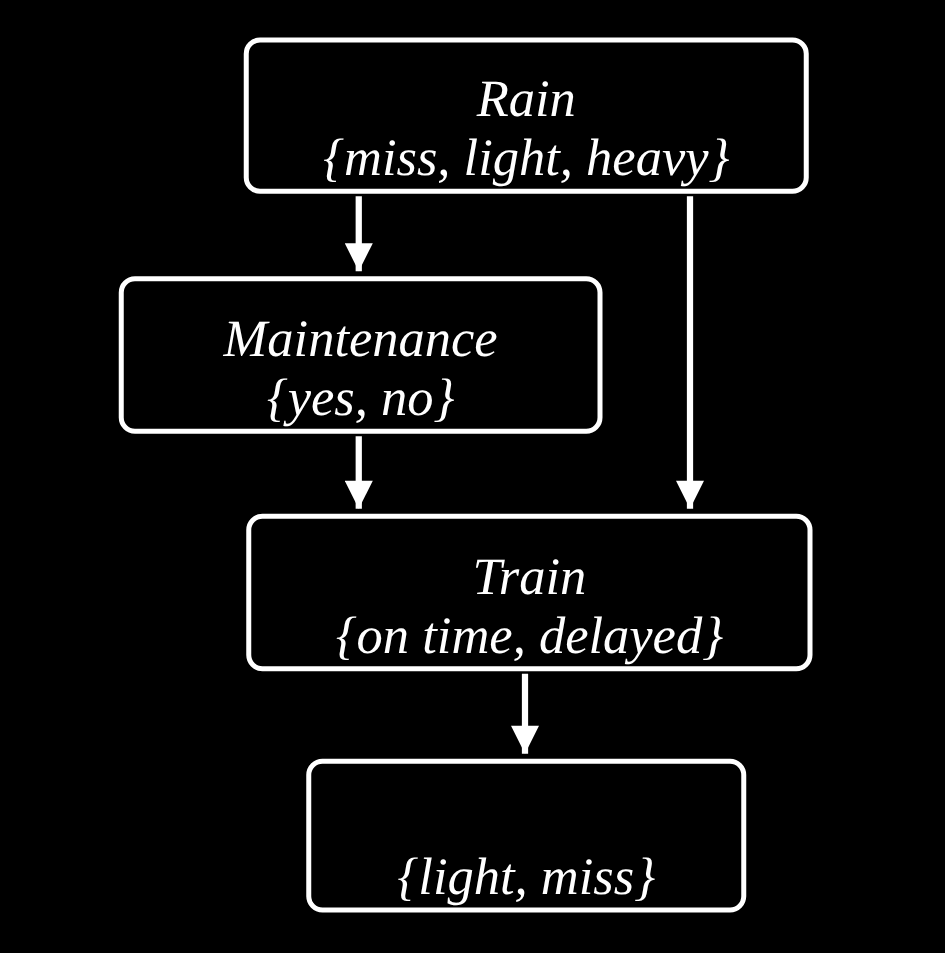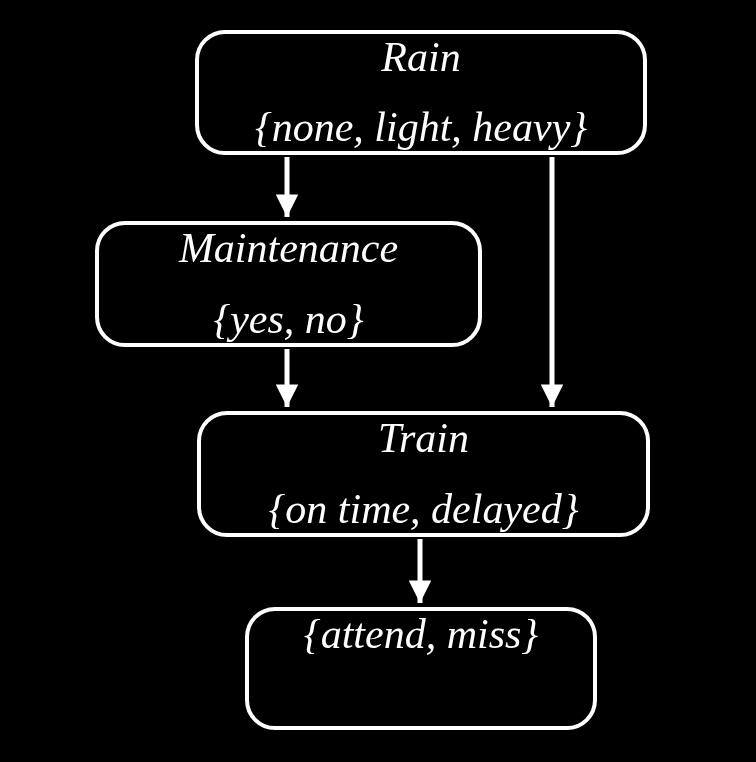--- a/index.html
+++ b/index.html
@@ -18,27 +18,27 @@
   .edges {
     position: absolute;
     left: 0;
     top: 0;
     z-index: 1;
   }
   .node {
     position: absolute;
     box-sizing: border-box;
     border: 4px solid #ffffff;
-    border-radius: 30px;
+    border-radius: 13px;
     background: #000000;
     color: #ffffff;
     display: flex;
     flex-direction: column;
     align-items: center;
-    justify-content: space-between;
+    justify-content: flex-end;
     text-align: center;
     font-style: italic;
     font-size: 42px;
     line-height: 47px;
     z-index: 2;
   }
   #node-rain        { left: 195px; top: 30px;  width: 452px; height: 125px; }
   #node-maintenance { left: 95px;  top: 221px; width: 387px; height: 126px; }
   #node-train       { left: 197px; top: 411px; width: 453px; height: 126px; }
   #node-appointment { left: 245px; top: 607px; width: 352px; height: 123px; }
@@ -66,30 +66,30 @@
     <g>
       <line x1="287" y1="349" x2="287" y2="407" stroke="#ffffff" stroke-width="5" marker-end="url(#arrowhead)"></line>
     </g>
     <g>
       <line x1="420" y1="539" x2="420" y2="603" stroke="#ffffff" stroke-width="5" marker-end="url(#arrowhead)"></line>
     </g>
   </svg>
 
   <div class="node" id="node-rain">
     <div class="node-label">Rain</div>
-    <div class="node-values">{none, light, heavy}</div>
+    <div class="node-values">{miss, light, heavy}</div>
   </div>
 
   <div class="node" id="node-maintenance">
     <div class="node-label">Maintenance</div>
     <div class="node-values">{yes, no}</div>
   </div>
 
   <div class="node" id="node-train">
     <div class="node-label">Train</div>
     <div class="node-values">{on time, delayed}</div>
   </div>
 
   <div class="node" id="node-appointment">
-    <div class="node-values">{attend, miss}</div>
+    <div class="node-values">{light, miss}</div>
   </div>
 
 </div>
 
 </body></html>

